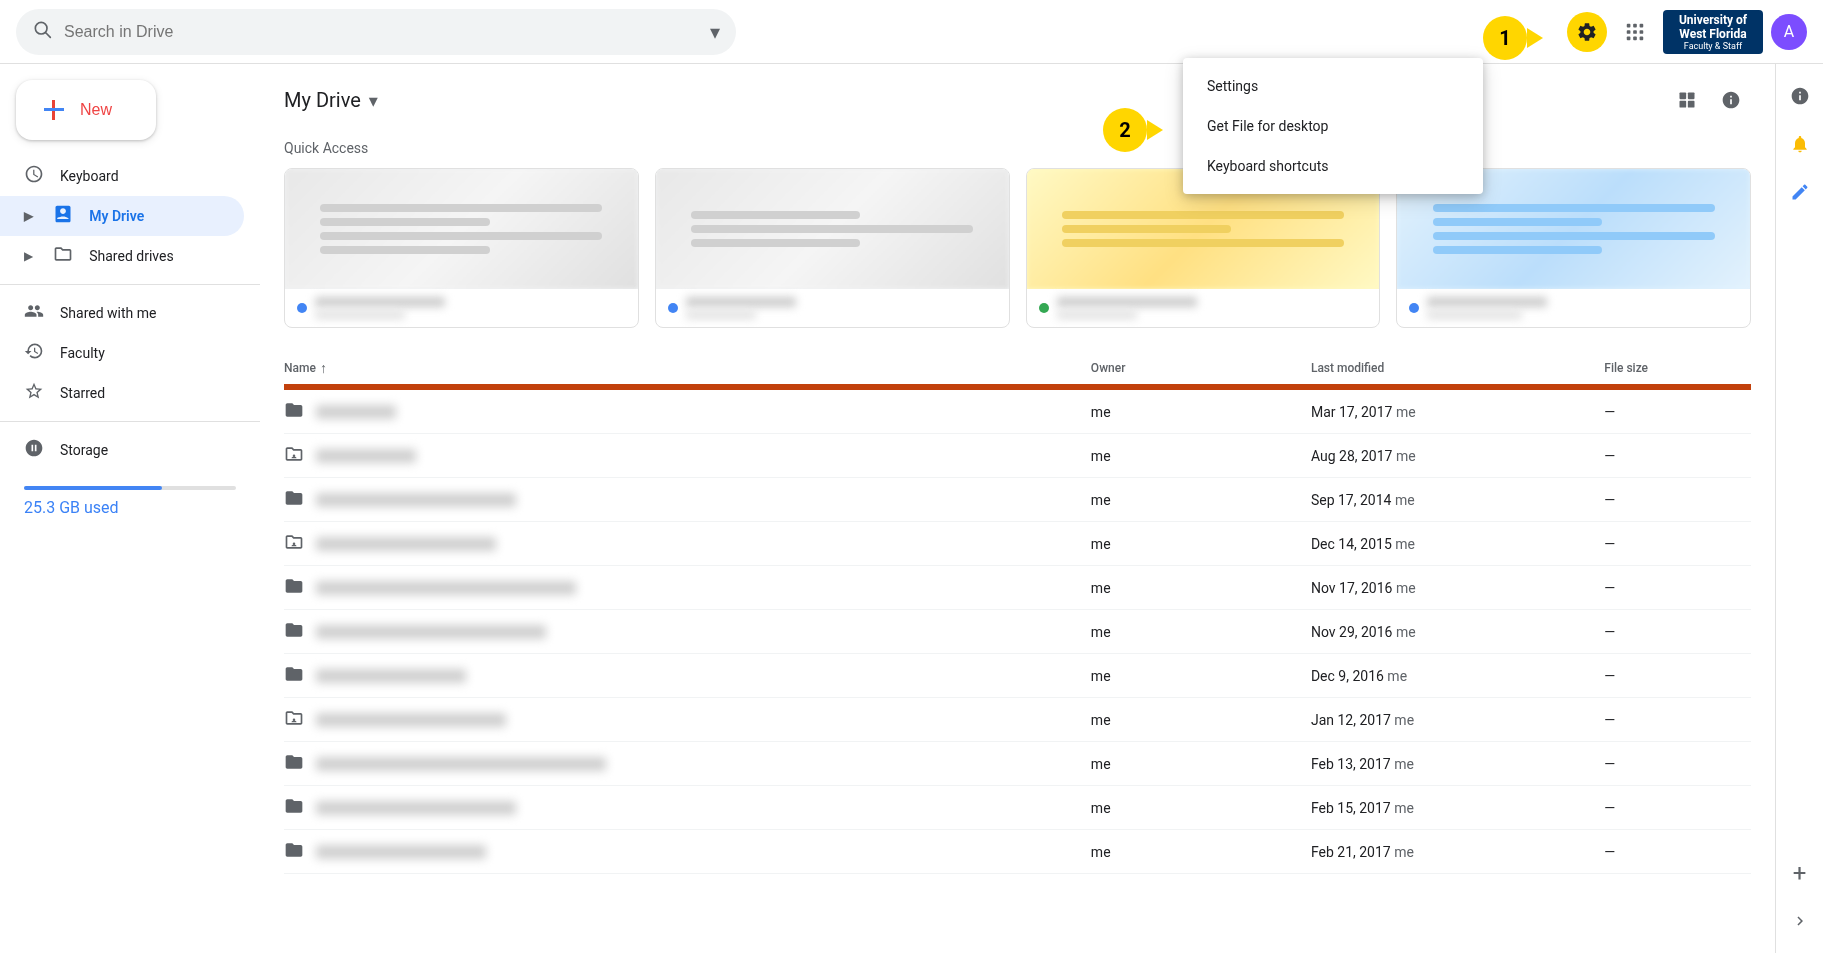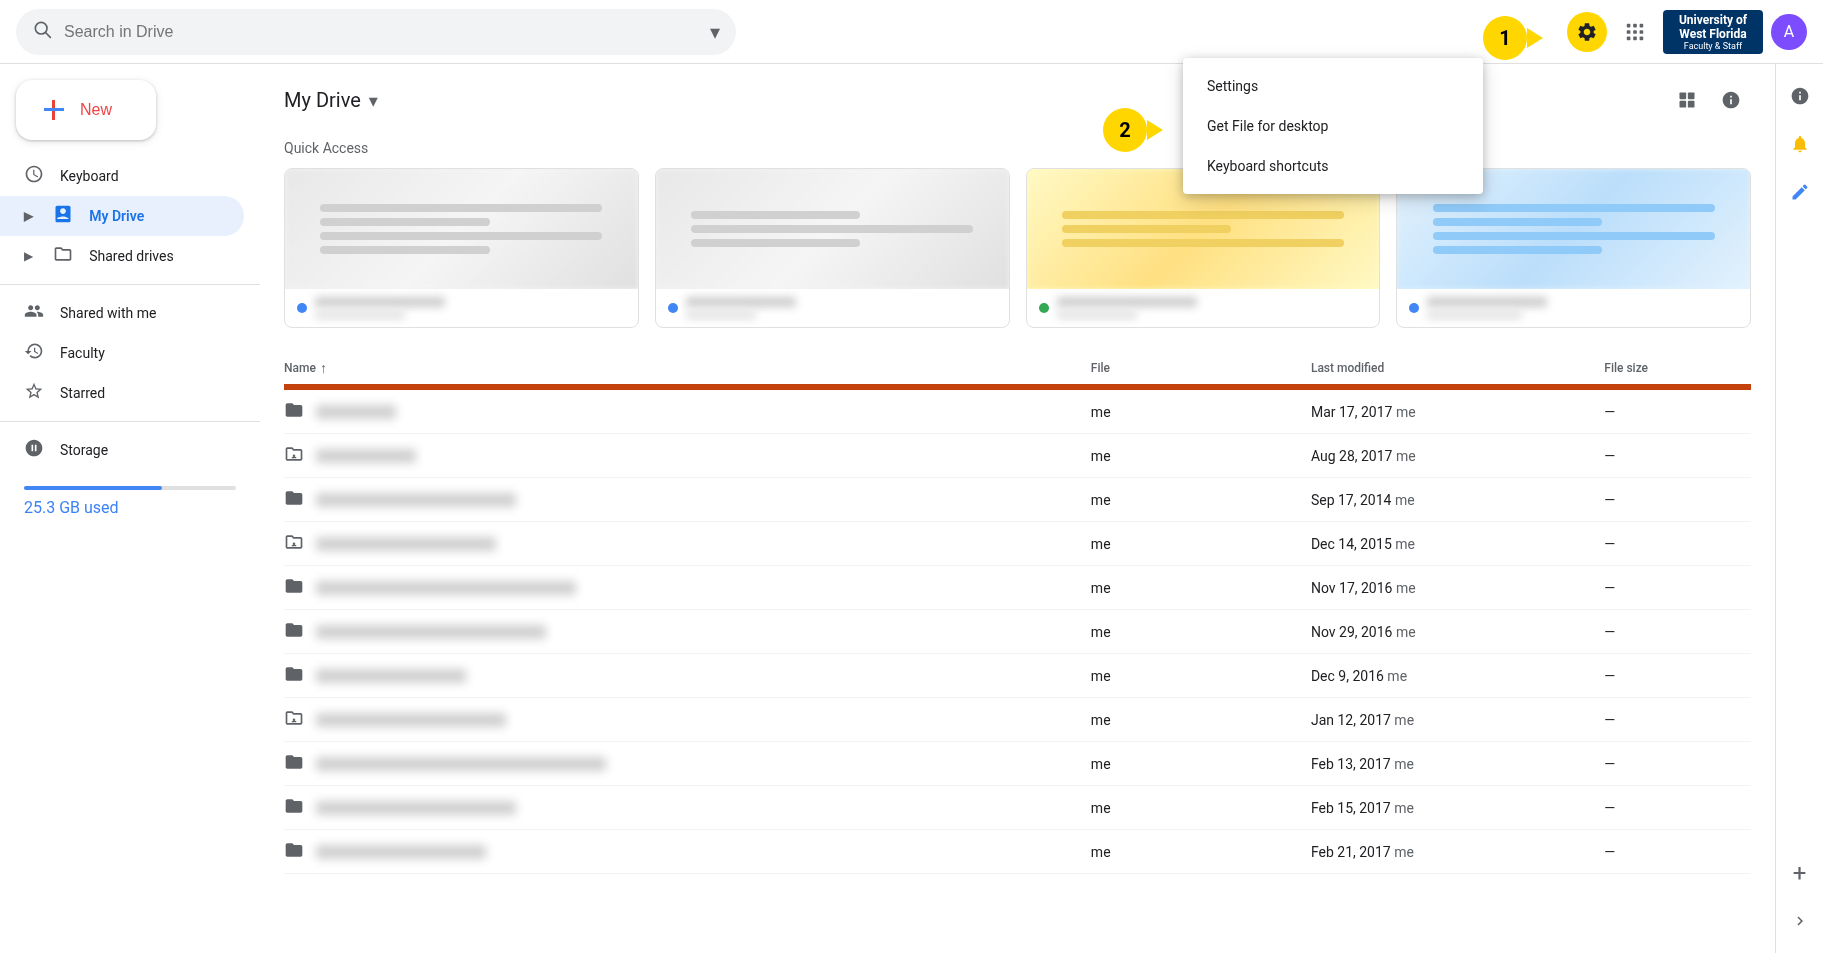--- a/index.html
+++ b/index.html
@@ -577,21 +577,21 @@
 
   <table class="files-table">
     <thead>
       <tr>
         <th class="th-name">
           <div class="name-sort-row">
             <span>Name</span>
             <span class="sort-arrow">↑</span>
           </div>
         </th>
-        <th class="th-owner">File</th>
+        <th class="th-owner">Owner</th>
         <th class="th-modified">Last modified</th>
         <th class="th-size">File size</th>
       </tr>
     </thead>
     <tbody id="files-tbody">
 
     <tr>
       <td>
         <div class="file-name-cell">
           <span><svg width="20" height="20" viewBox="0 0 24 24" fill="#5f6368">

